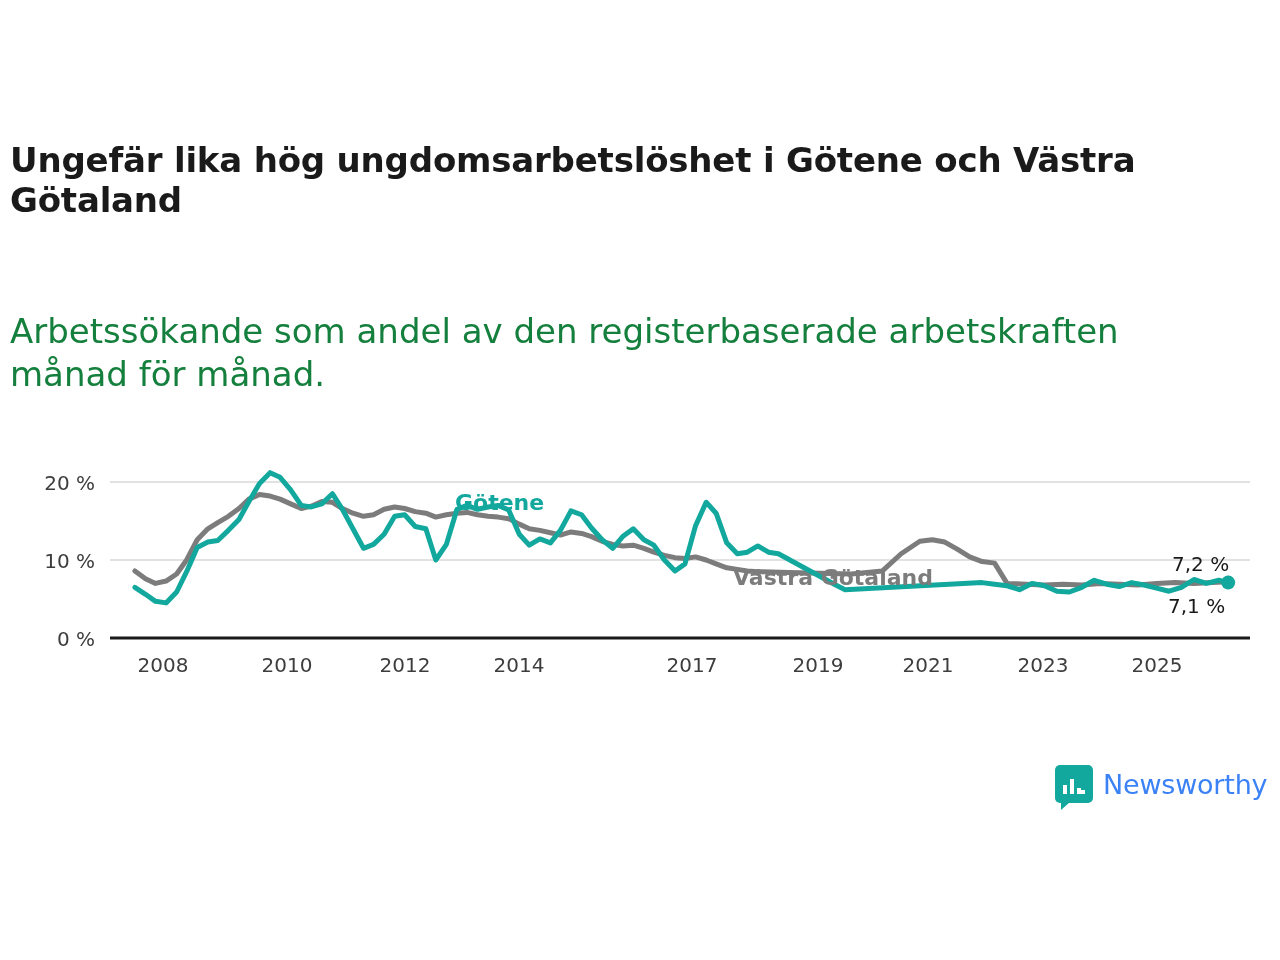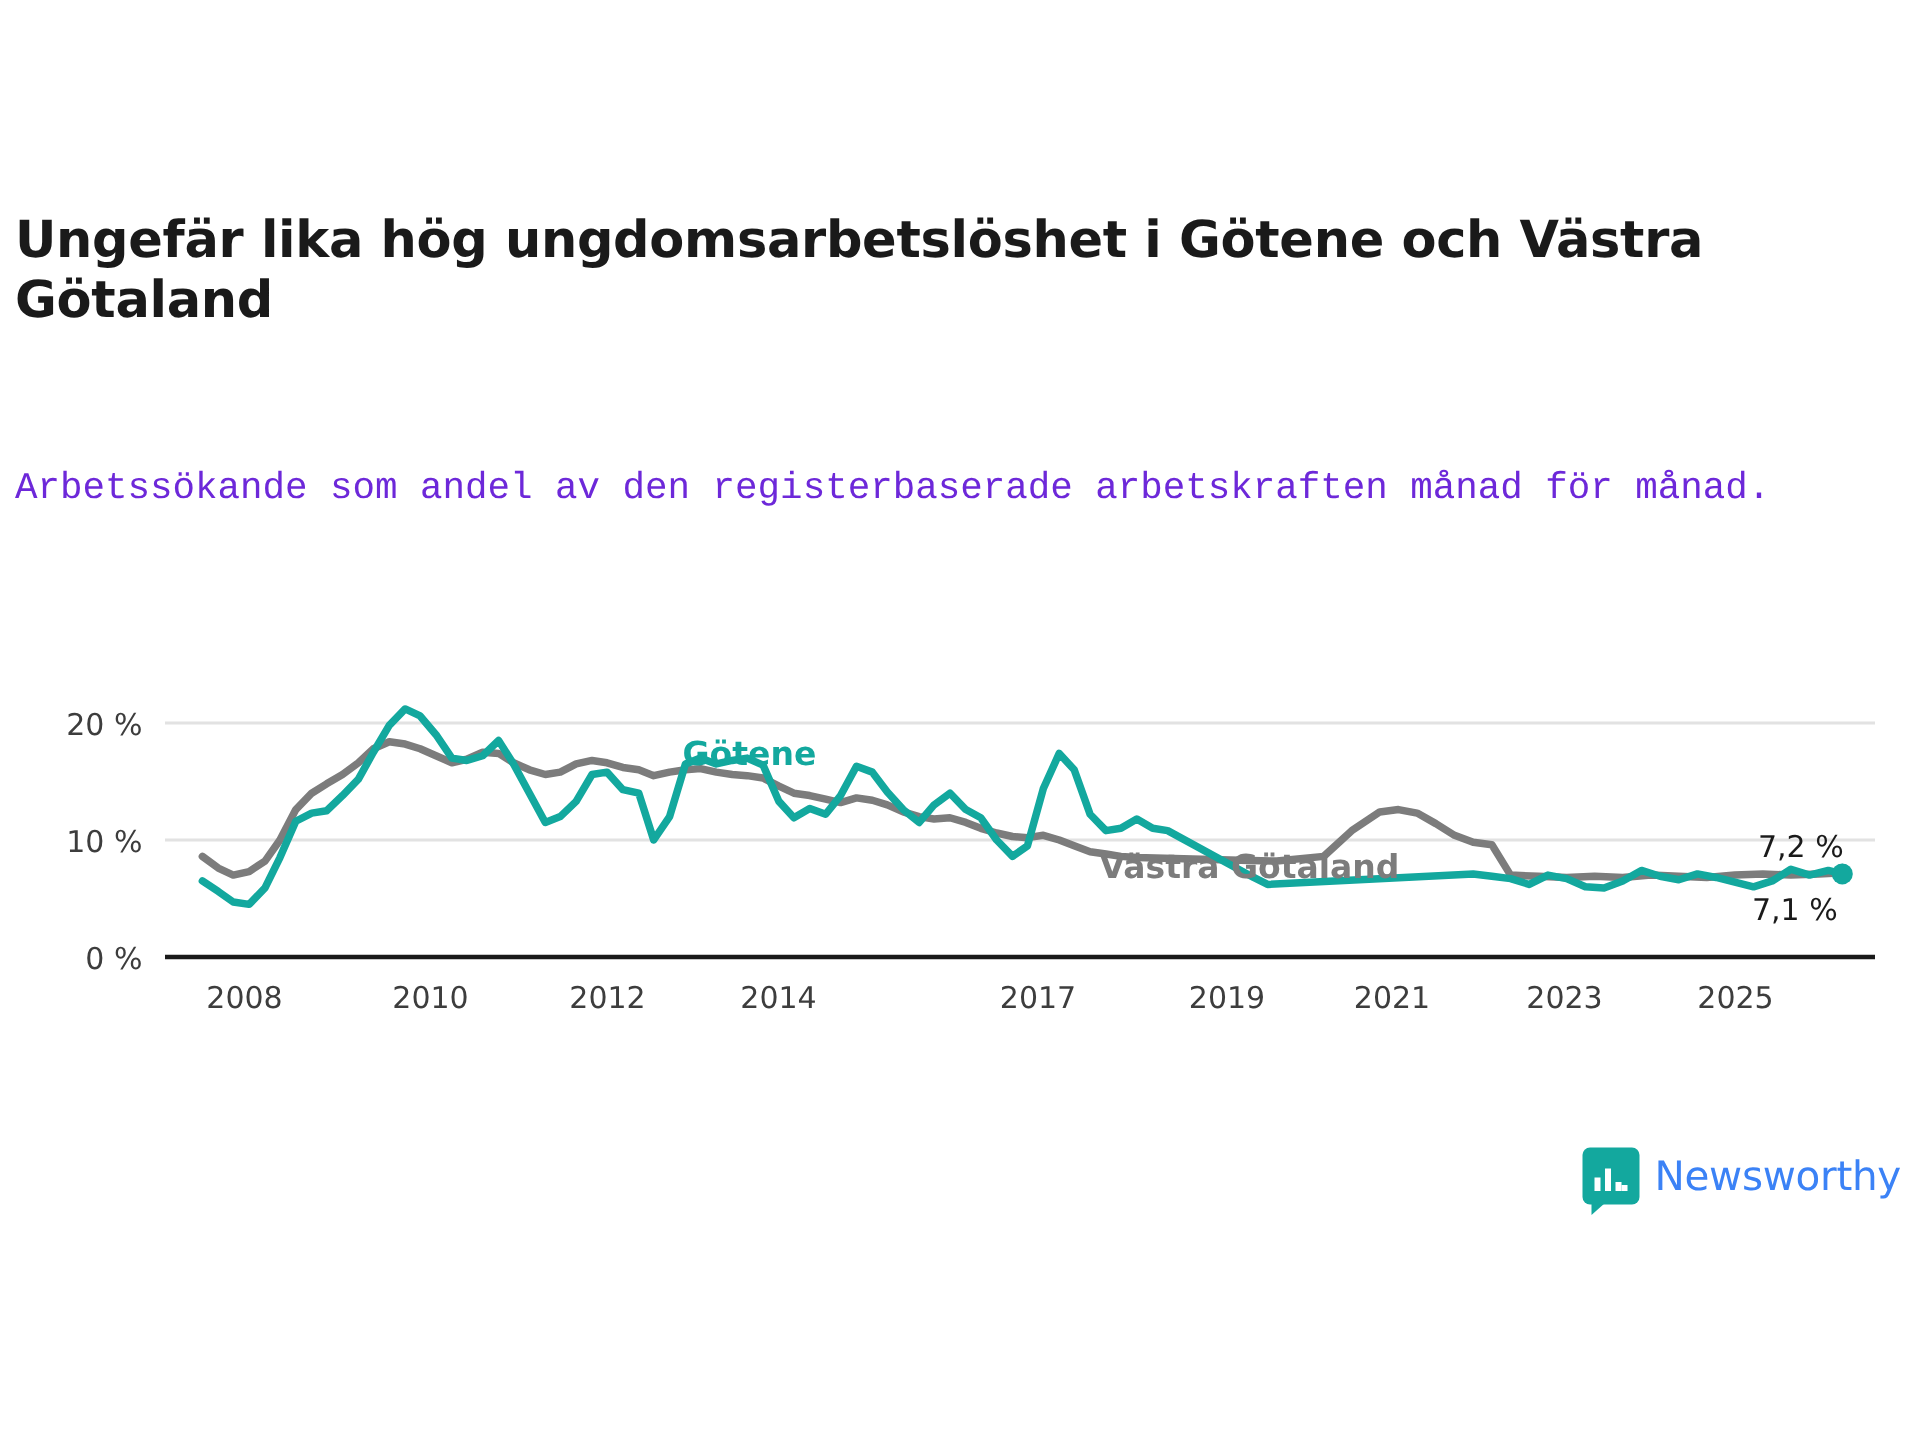--- a/index.html
+++ b/index.html
@@ -30,25 +30,24 @@
     font-weight: bold;
     line-height: 1.18;
     letter-spacing: -0.2px;
     color: #1a1a1a;
   }
   .subtitle {
     position: absolute;
     left: 10px;
     top: 310px;
     width: 1190px;
-    font-size: 25px;
+    font-size: 34px;
     font-weight: normal;
     line-height: 1.25;
-    color: #6d28d9;
-    font-family: Liberation Mono, monospace;
+    color: #15803d;
   }
   .chart-area {
     position: absolute;
     left: 0;
     top: 440px;
     width: 1280px;
     height: 260px;
     text-align: center;
   }
   .chart-svg {

